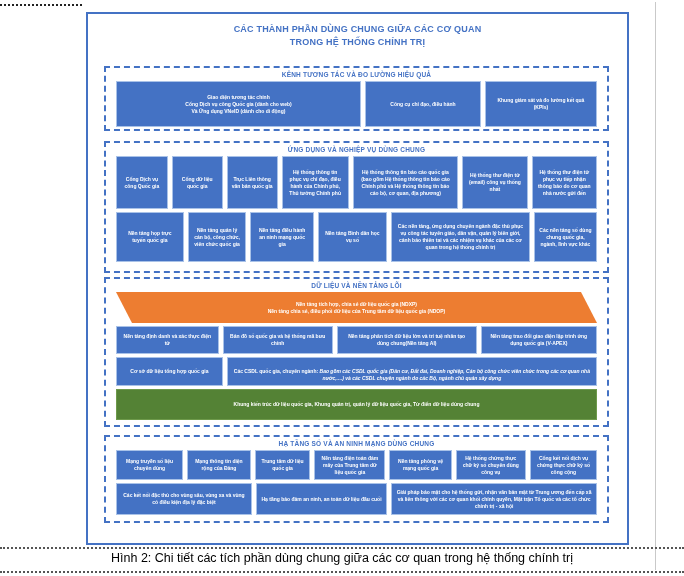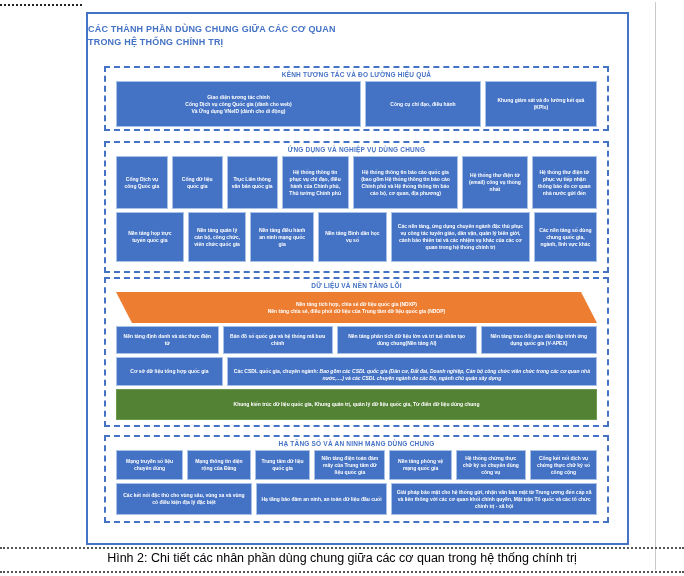--- a/index.html
+++ b/index.html
@@ -17,21 +17,21 @@
   .page-edge {
     position: absolute; left: 655px; top: 2px; width: 1px; height: 568px;
     background: #c9c9c9;
   }
 
   .figure {
     position: absolute; left: 86px; top: 12px; width: 543px; height: 533px;
     border: 2px solid #4472C4; background: #fff;
   }
   .fig-title {
-    margin-top: 9px; color: #4472C4; font-weight: bold;
+    margin-top: 9px; text-align: center; color: #4472C4; font-weight: bold;
     font-size: 9px; line-height: 1.45; letter-spacing: .2px; white-space: pre-line;
   }
 
   .section {
     position: absolute; left: 16px; width: 505px;
     border: 2px dashed #4472C4; padding: 2px 10px 4px; background: #fff;
   }
   #sec1 { top: 52px;  height: 65px; }
   #sec2 { top: 127px; height: 132px; }
   #sec3 { top: 263px; height: 150px; }
@@ -155,14 +155,14 @@
     </div>
     <div class="row">
       <div class="box h32" style="flex-grow:135">Các kết nối đặc thù cho vùng sâu, vùng xa và vùng có điều kiện địa lý đặc biệt</div>
       <div class="box h32" style="flex-grow:130">Hạ tầng bảo đảm an ninh, an toàn dữ liệu đầu cuối</div>
       <div class="box h32" style="flex-grow:210">Giải pháp bảo mật cho hệ thống gửi, nhận văn bản mật từ Trung ương đến cấp xã và liên thông với các cơ quan khối chính quyền, Mặt trận Tổ quốc và các tổ chức chính trị - xã hội</div>
     </div>
   </div>
 </div>
 
 <div class="caption-line-top"></div>
-<div class="caption">Hình 2: Chi tiết các nhân phần dùng chung giữa các cơ quan trong hệ thống chính trị</div>
+<div class="caption">Hình 2: Chi tiết các tích phần dùng chung giữa các cơ quan trong hệ thống chính trị</div>
 <div class="caption-line-bottom"></div>
 
 </body></html>

